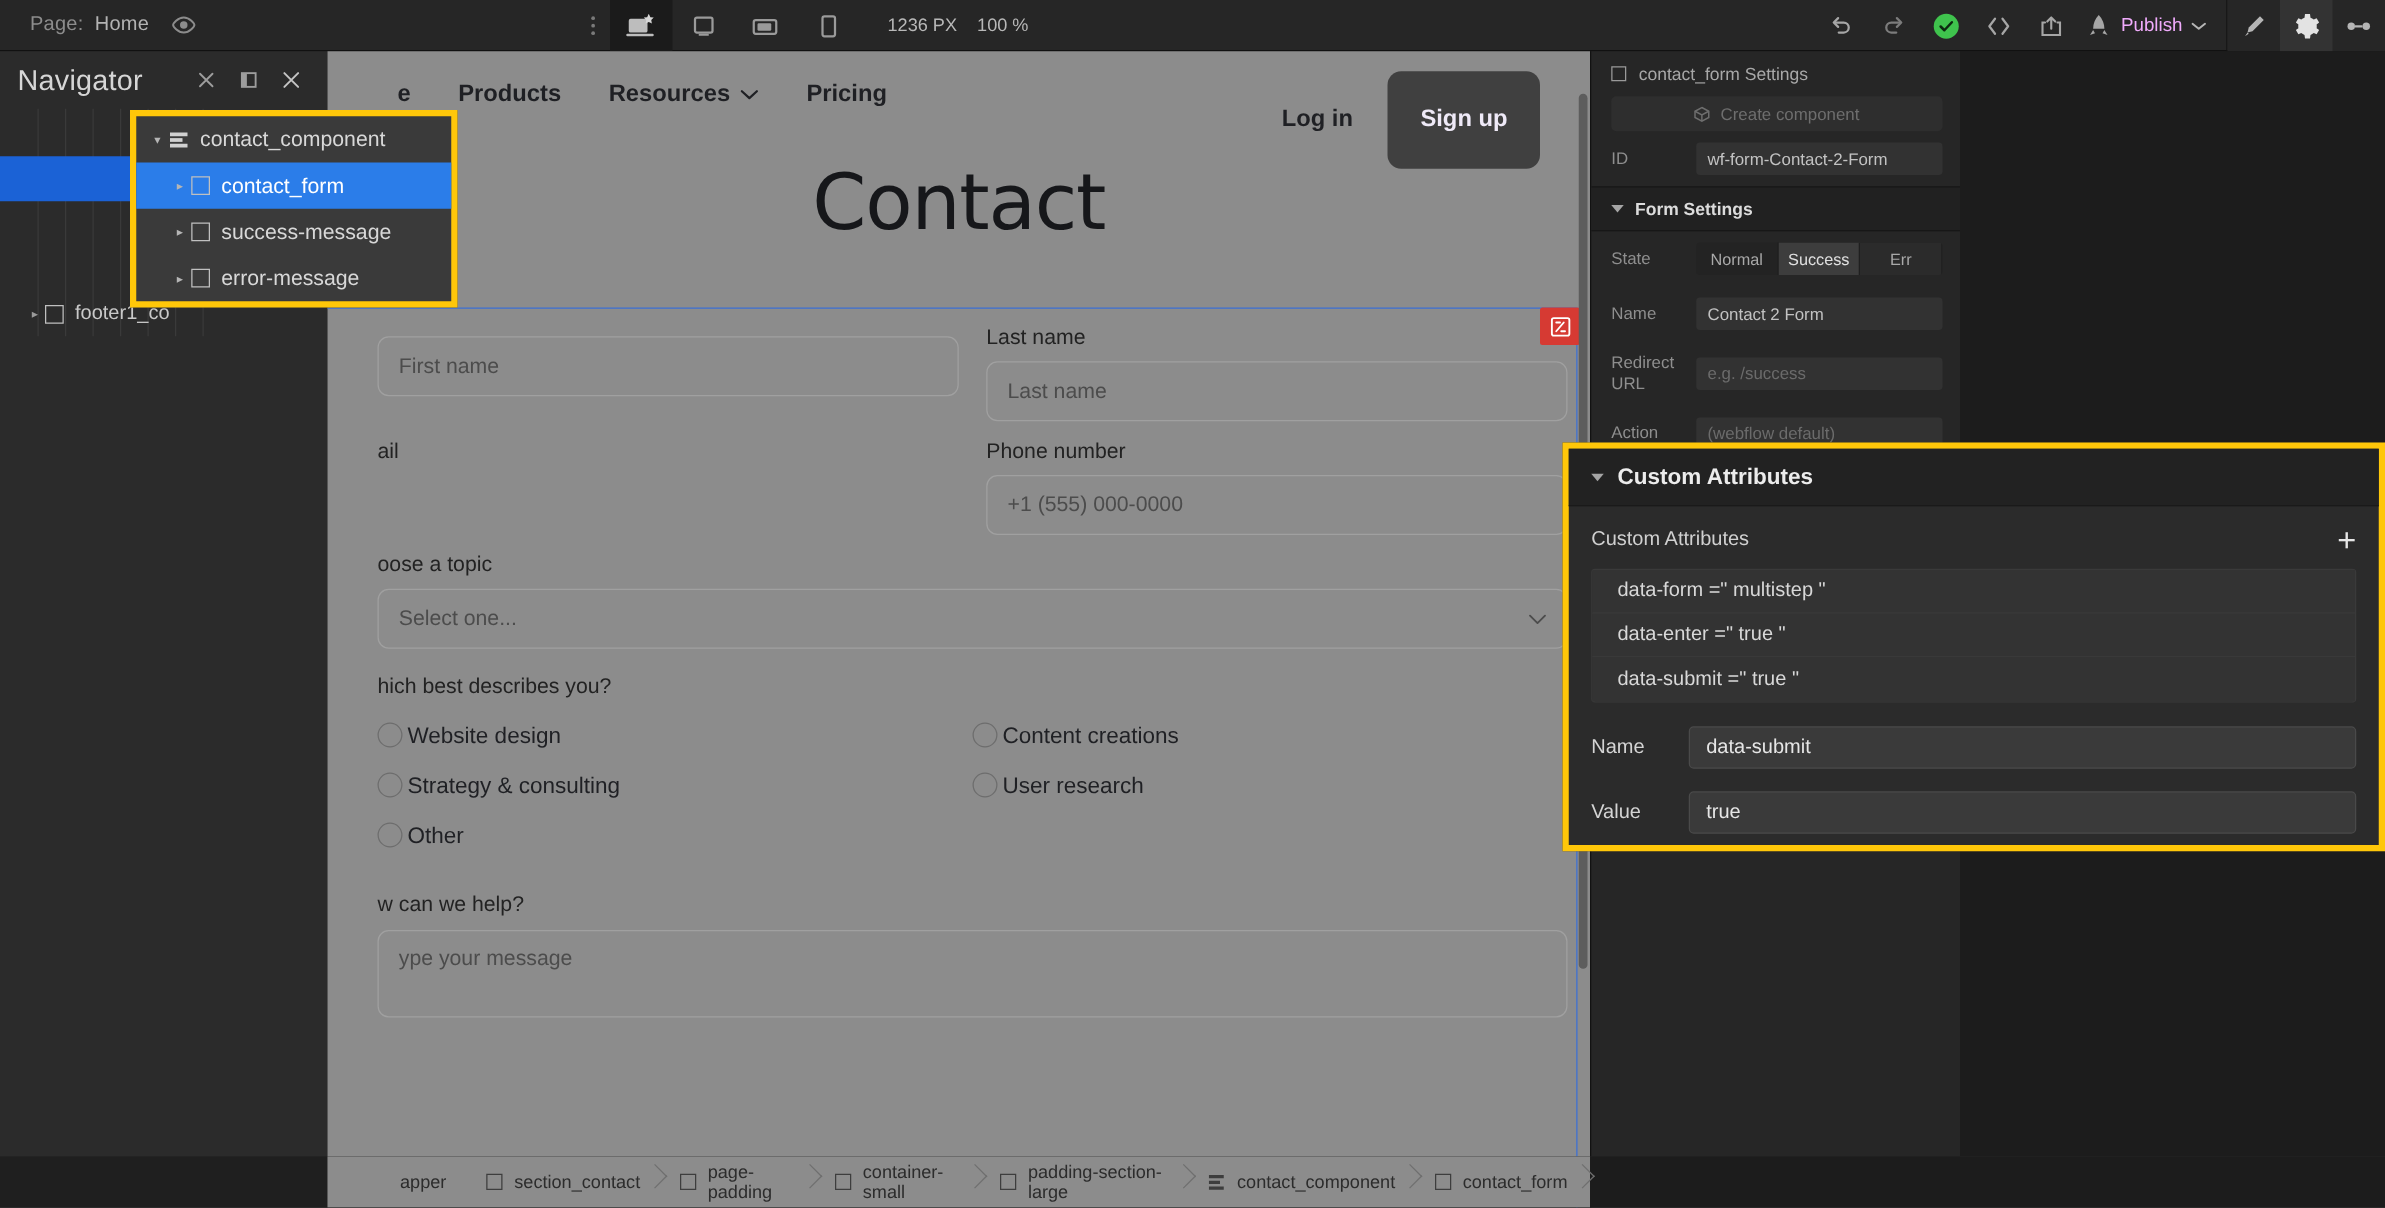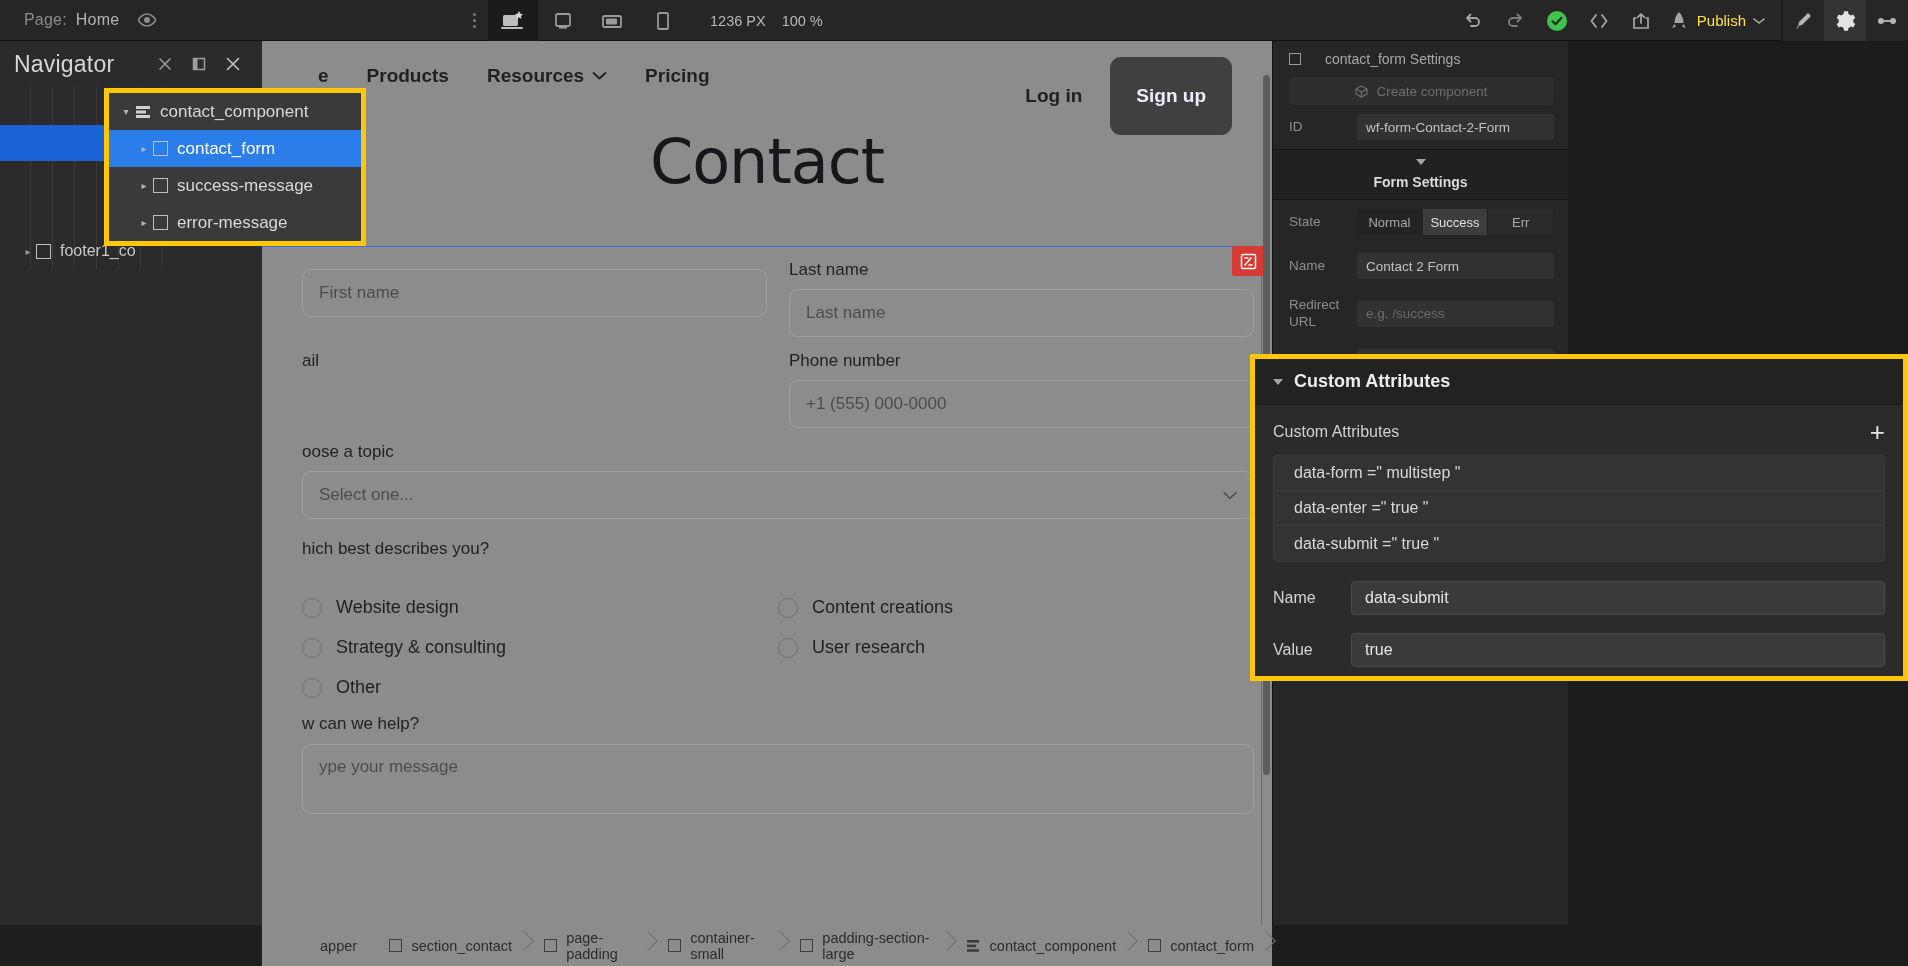--- a/index.html
+++ b/index.html
@@ -43,21 +43,21 @@
   .topbar-right {
     position: absolute; right: 0; top: 0; height: 41px;
     display: flex; align-items: center;
   }
   .tb-icon {
     width: 42px; height: 41px; display:flex; align-items:center; justify-content:center;
     cursor:pointer;
   }
   .publish-btn {
     display:flex; align-items:center; gap:7px; padding: 0 16px 0 6px;
-    font-size: 15px; color:#fde047; height:41px; cursor:pointer;
+    font-size: 15px; color:#f0abfc; height:41px; cursor:pointer;
   }
   .tb-sep { width:1px; height:41px; background:#141414; }
   .tb-right-group { display:flex; align-items:center; background:#262626; height:41px; }
   .tb-right-group .tb-icon.on { background:#333; }
 
   
   .left-panel {
     position: absolute; top: 41px; left: 0; width: 262px; height: 925px;
     background: #2b2b2b;
   }
@@ -123,21 +123,21 @@
     display:flex; align-items:center; padding: 0 16px;
     font-size: 17px; color: #4c4c4c;
   }
   .fselect {
     height: 48px; border: 1px solid #a0a0a0; border-radius: 9px;
     display:flex; align-items:center; justify-content:space-between; padding: 0 16px;
     font-size: 17px; color: #4c4c4c;
   }
   .radio-grid { display:flex; flex-wrap: wrap; padding: 10px 10px 0 40px; }
   .radio-item {
-    width: 50%; display:flex; align-items:flex-end; gap: 14px;
+    width: 50%; display:flex; align-items:flex-start; gap: 4px;
     height: 40px; font-size: 18px; color:#1f2024;
   }
   .radio-dot { width: 20px; height: 20px; border:1.5px solid #6d6d6d; border-radius:50%; flex:none; }
   .textarea-box {
     margin: 10px 10px 0 40px; height: 70px;
     border: 1px solid #a0a0a0; border-radius: 9px; padding: 12px 16px;
     font-size: 17px; color: #4c4c4c;
   }
 
   .canvas-scrollbar {
@@ -148,21 +148,21 @@
   
   .right-panel {
     position: absolute; top: 41px; right: 0; width: 636px; height: 925px;
     background: #1c1c1c;
   }
   .rp-inner {
     position:absolute; top:0; left: 0; width: 296px; height: 925px;
     background: #262626; border-left: 1px solid #121212;
   }
   .rp-head {
-    display:flex; align-items:center; gap: 24px; padding: 10px 14px 6px 16px;
+    display:flex; align-items:center; gap: 10px; padding: 10px 14px 6px 16px;
     font-size: 14px; color: #a8a8a8;
   }
   .rp-sq { width:12px; height:12px; border:1.4px solid #9a9a9a; display:inline-block; flex:none; }
   .create-comp {
     margin: 4px 14px 0 16px; height: 28px; background: #2e2e2e; border-radius: 4px;
     display:flex; align-items:center; justify-content:center; gap: 8px;
     font-size: 13.5px; color: #6e6e6e; cursor:pointer;
   }
   .rp-field {
     display:flex; align-items:center; padding: 9px 14px 9px 16px; gap: 12px;
@@ -170,21 +170,21 @@
   .rp-lbl { width: 56px; font-size: 13.5px; color:#8e8e8e; line-height: 1.25; flex:none; }
   .rp-input {
     flex: 1; height: 26px; background: #323232; border-radius: 3px;
     display:flex; align-items:center; padding: 0 9px;
     font-size: 13.5px; color: #c2c2c2;
   }
   .rp-input.ph { color: #6b6b6b; }
   .rp-section {
     display:flex; align-items:center; gap: 9px; padding: 9px 16px;
     background: #212121; border-top:1px solid #171717; border-bottom:1px solid #171717;
-    font-size: 14px; font-weight: 700; color: #dcdcdc; flex-direction: column;
+    font-size: 14px; font-weight: 700; color: #dcdcdc;
   }
   .tri { width:0;height:0;border-left:5px solid transparent;border-right:5px solid transparent;border-top:6px solid #a5a5a5; flex:none;}
   .seg { flex:1; display:flex; height:26px; border-radius:3px; overflow:hidden; }
   .seg div {
     flex:1; display:flex; align-items:center; justify-content:center;
     font-size: 13px; color:#a9a9a9; background:#2b2b2b; border-right:1px solid #1f1f1f;
   }
   .seg div.on { background:#3d3d3d; color:#e0e0e0; }
   .seg div.dark { background:#232323; }
 

